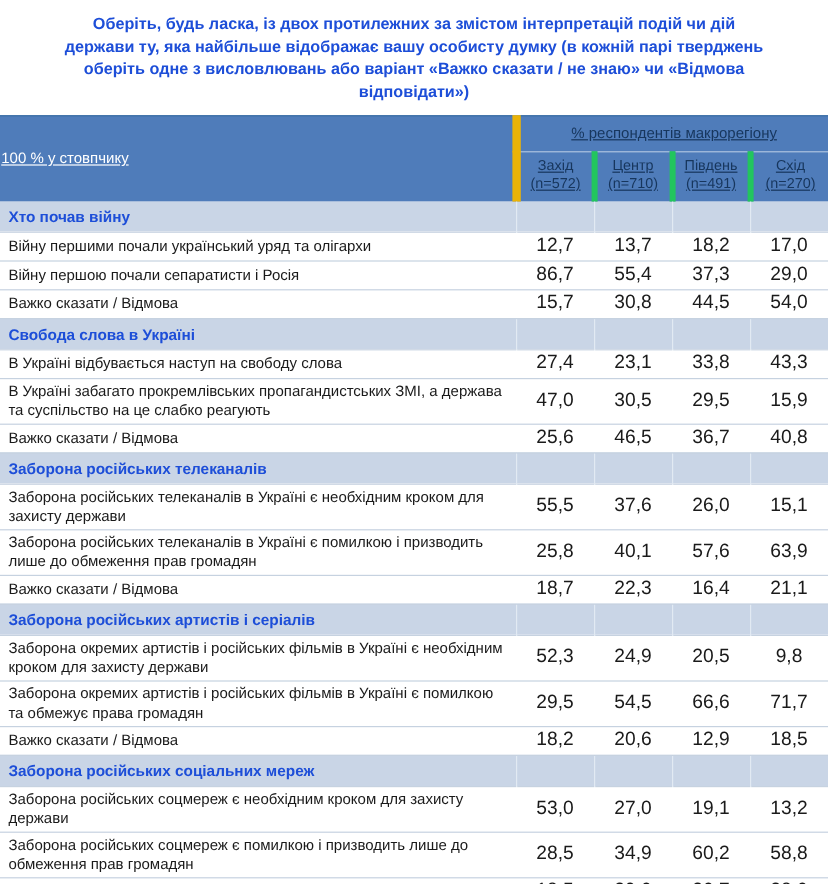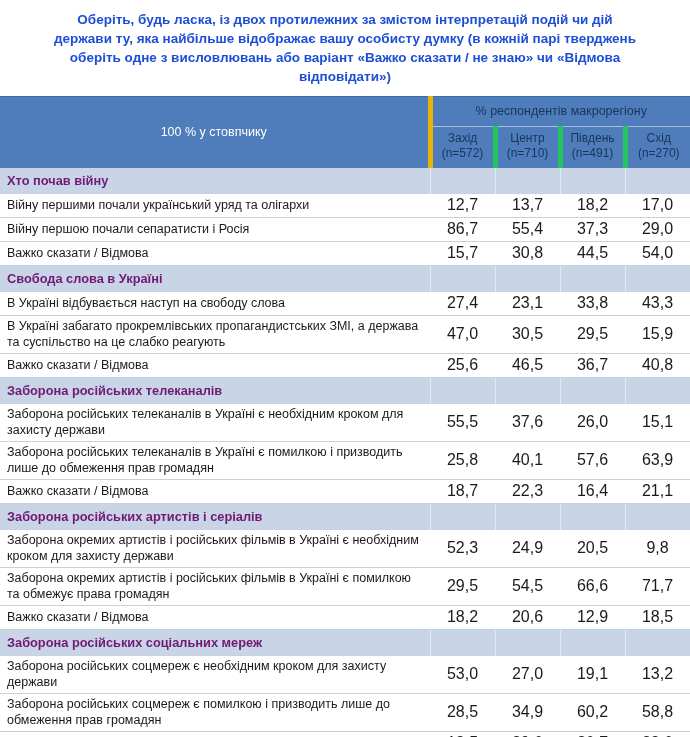--- a/index.html
+++ b/index.html
@@ -21,27 +21,27 @@
   }
 
   table.survey {
     width:690px;
     border-collapse:collapse;
     table-layout:fixed;
     border-top:1px solid #3a6ea5;
   }
 
   
-  thead th { background:#4f7cba; font-weight:normal; }
+  thead th { background:#4f7cba; font-weight:normal;text-decoration:underline; }
   th.left-head {
     color:#ffffff;
     font-size:12.5px;
-    text-align:center;
-    vertical-align:middle;
-    border-right:5px solid #eab308;
+    text-align:left;
+    vertical-align:middle;
+    border-right:7px solid #eab308;
   }
   th.group-head {
     color:#17365d;
     font-size:12.5px;
     height:27px;
     text-align:center;
     vertical-align:middle;
     border-bottom:1px solid #a8c0de;
   }
   th.region-head {
@@ -57,21 +57,21 @@
 
   
   tr.section td {
     background:#c9d5e6;
     height:21px;
     vertical-align:middle;
   }
   td.sec-title {
     font-weight:bold;
     font-size:12.8px;
-    color:#701a75;
+    color:#1d4ed8;
     padding:2px 6px 2px 7px;
     margin-left:12px;
   }
   td.sec-cell { border-left:1px solid #e2eaf3; }
 
   
   tr.data td {
     background:#ffffff;
     border-top:1px solid #c6d2e0;
     border-bottom:1px solid #c6d2e0;

